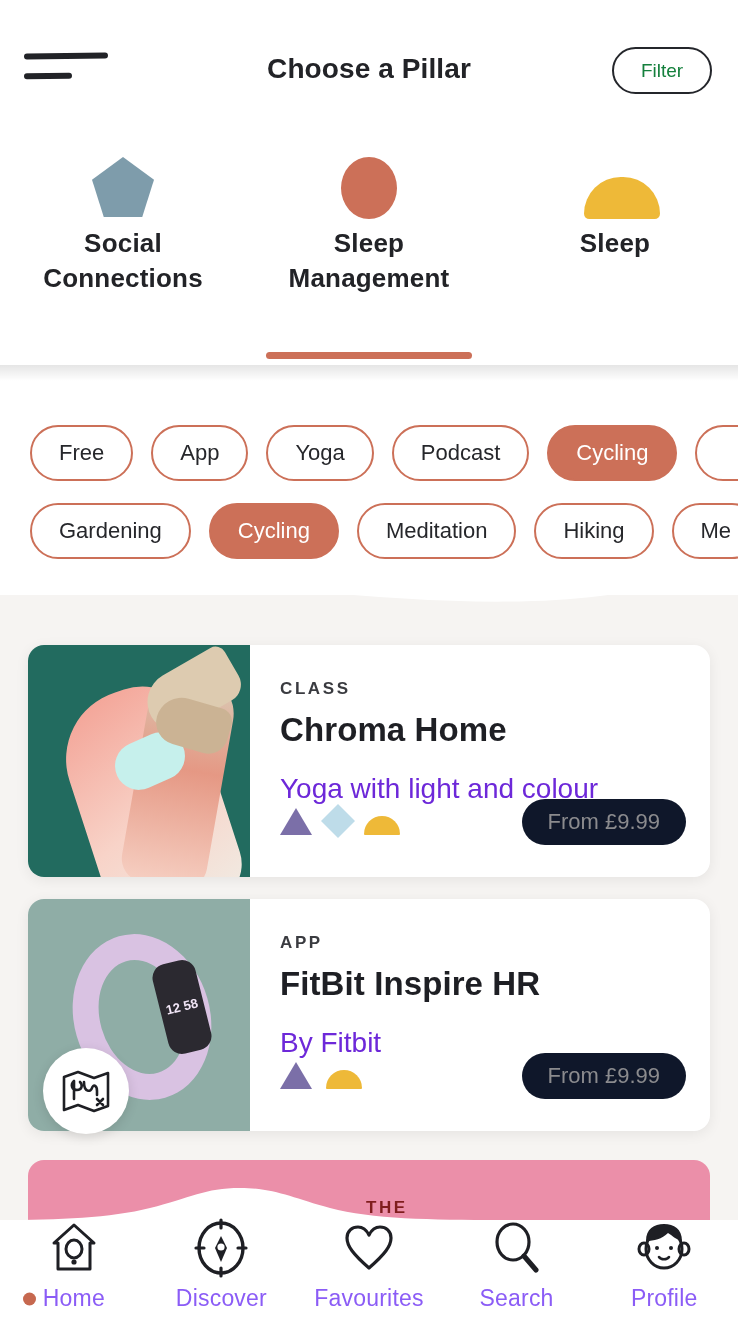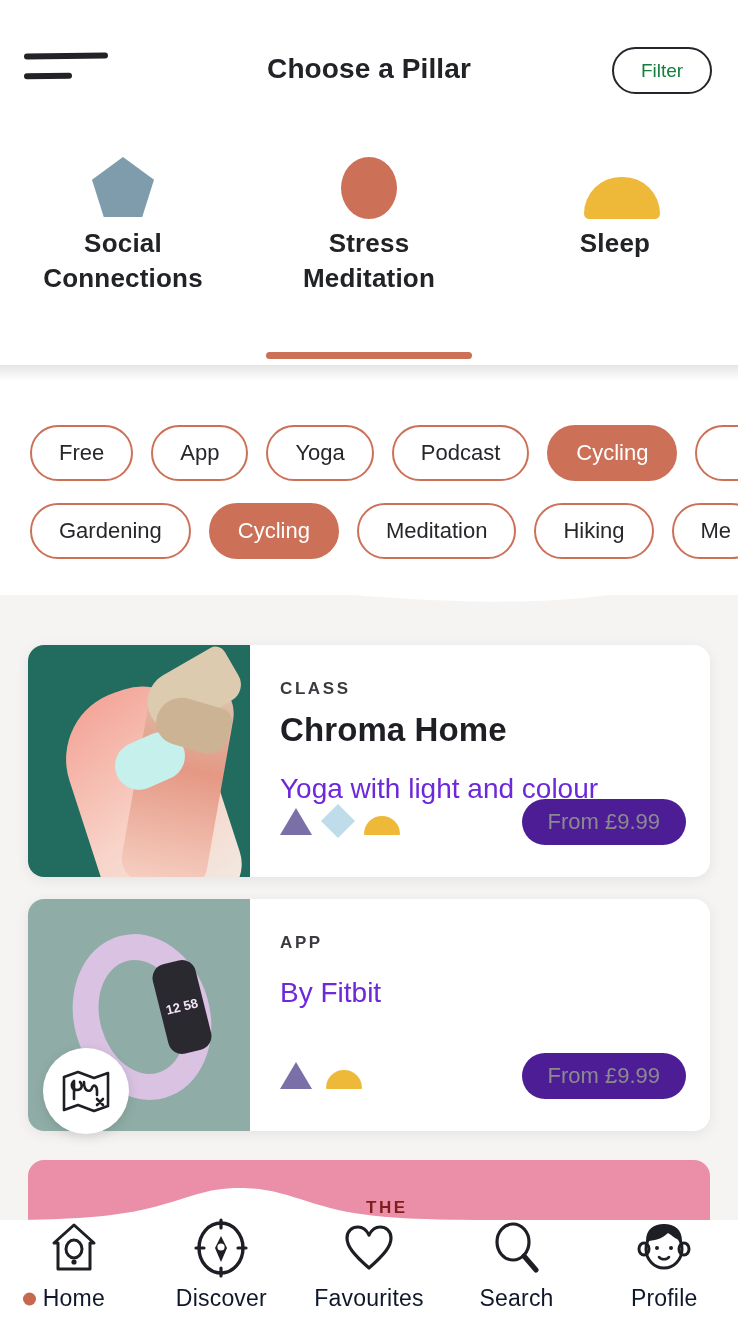--- a/index.html
+++ b/index.html
@@ -117,21 +117,21 @@
   .mini-tri {
     width:0; height:0; border-left:16px solid transparent; border-right:16px solid transparent;
     border-bottom:27px solid #7b6fa8;
   }
   .mini-diamond { width:24px; height:24px; background:#bedce9; transform:rotate(45deg); margin-bottom:2px; }
   .mini-dome { width:36px; height:19px; background:#eeb938; border-radius:36px 36px 2px 2px; }
 
   .price-pill {
     position:absolute; right:24px; bottom:32px;
     height:46px; padding:0 26px; border-radius:26px;
-    background:#4c1d95; color:#8b8b8e; font-size:22px;
+    background:#0f172a; color:#8b8b8e; font-size:22px;
     display:flex; align-items:center; justify-content:center; cursor:pointer;
   }
 
   
   .art1 { position:absolute; inset:0; background:#226b5f; }
   .art1 .leg-a {
     position:absolute; left:52px; bottom:-40px; width:140px; height:230px;
     background:linear-gradient(160deg,#f3a093 0%, #f8d3c8 55%, #f0ece4 100%);
     border-radius:70px 60px 40px 30px; transform:rotate(-18deg);
   }
@@ -190,21 +190,21 @@
   .nav-bg { position:absolute; inset:0; }
   .nav-items {
     position:absolute; left:0; bottom:14px; width:738px; height:110px;
     display:flex; align-items:flex-end;
   }
   .nav-item {
     flex:1; display:flex; flex-direction:column; align-items:center;
     cursor:pointer; position:relative;
   }
   .nav-icon { height:62px; display:flex; align-items:center; justify-content:center; }
-  .nav-label { margin-top:6px; font-size:23px; color:#0f172a; letter-spacing:.2px; }
+  .nav-label { margin-top:6px; font-size:23px; color:#8b5cf6; letter-spacing:.2px; }
   .nav-item.active .nav-label { position:relative; }
   .active-dot {
     position:absolute; left:-20px; top:50%; transform:translateY(-50%);
     width:13px; height:13px; border-radius:50%; background:#c6684f; display:none;
   }
   .nav-item.active .active-dot { display:block; }
 </style>
 </head>
 <body>
 
@@ -222,21 +222,21 @@
     <div class="pillar-shape">
       <div class="shape-pentagon"></div>
     </div>
     <div class="pillar-label">Social Connections</div>
 
   </div>
   <div class="pillar active">
     <div class="pillar-shape">
       <div class="shape-circle"></div>
     </div>
-    <div class="pillar-label">Stress Meditation</div>
+    <div class="pillar-label">Sleep Management</div>
     <div class="pillar-underline"></div>
   </div>
   <div class="pillar">
     <div class="pillar-shape">
       <div class="shape-dome"></div>
     </div>
     <div class="pillar-label">Sleep</div>
 
   </div>
 </div>
@@ -292,20 +292,21 @@
 
   <div class="card">
     <div class="card-img">
       <div class="art2">
         <div class="strap"></div>
         <div class="screen">12 58</div>
       </div>
     </div>
     <div class="card-body">
       <div class="eyebrow">APP</div>
+      <div class="card-title">FitBit Inspire HR</div>
       <div class="card-sub">By Fitbit</div>
       <div class="shape-row">
         <div class="mini-tri"></div>
         <div class="mini-dome"></div>
       </div>
       <div class="price-pill">From £9.99</div>
     </div>
   </div>
 
 </div>

